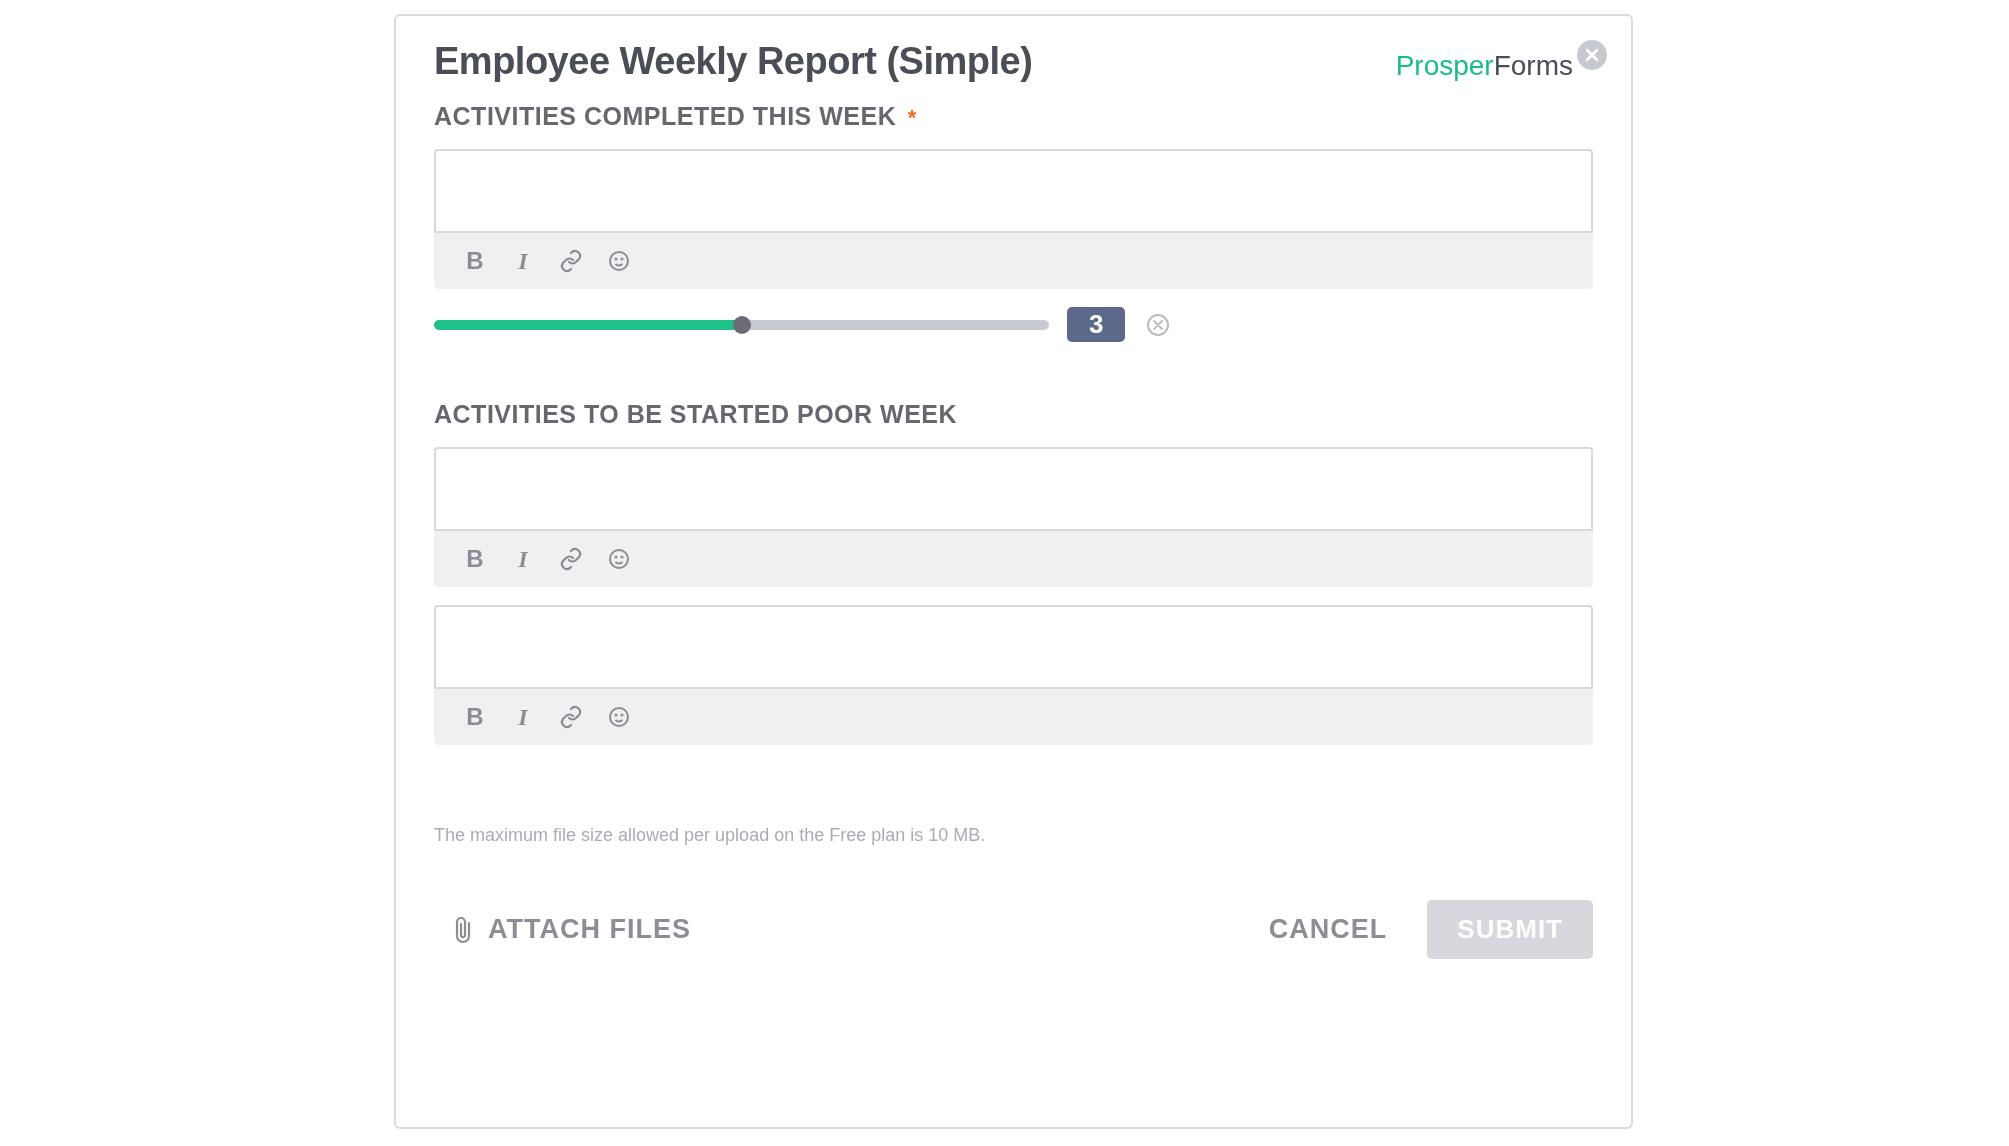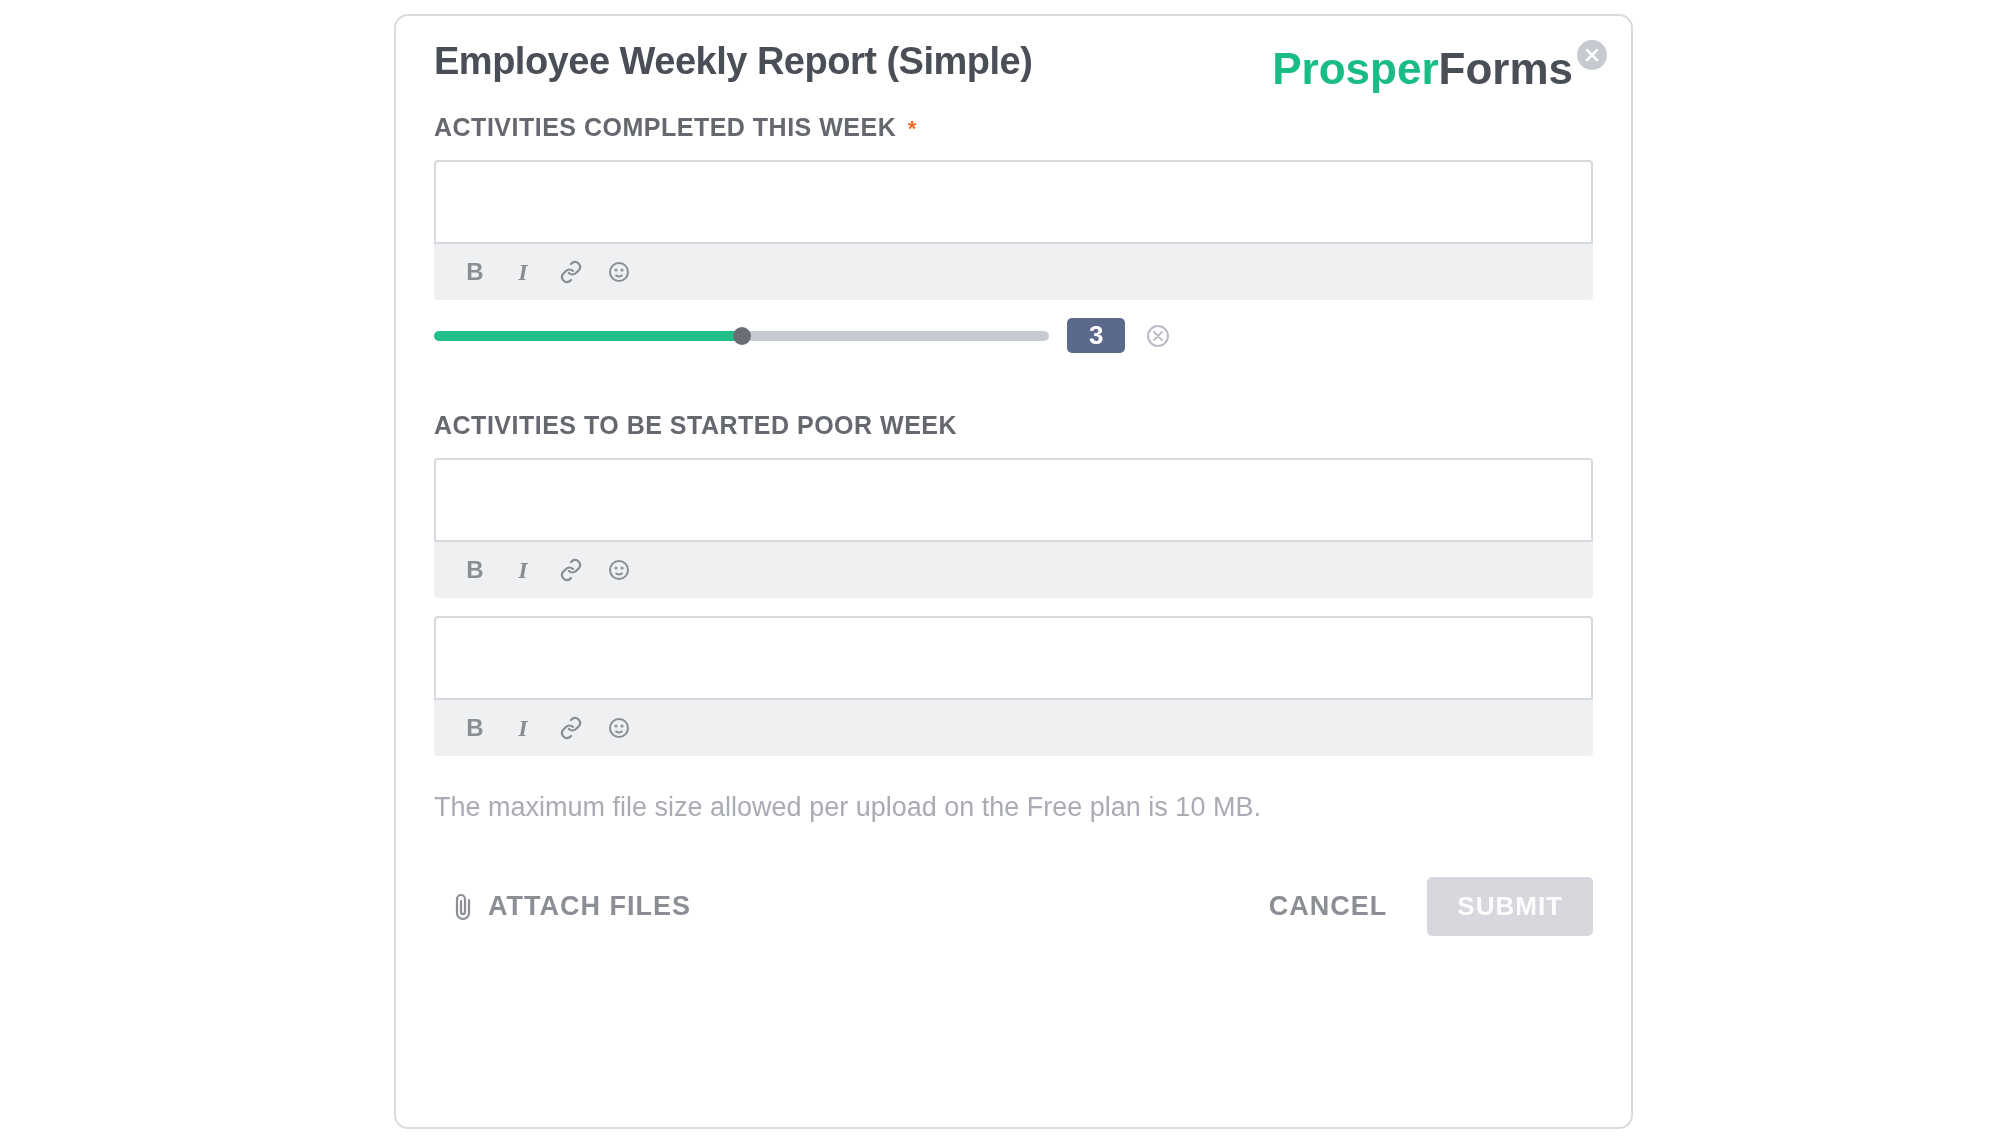--- a/index.html
+++ b/index.html
@@ -10,21 +10,21 @@
     height: 1146px;
     position: relative;
   }
   .modal {
     position: absolute;
     left: 394px;
     top: 14px;
     width: 1239px;
     height: 1115px;
     border: 2px solid #d8dbe0;
-    border-radius: 14px;
+    border-radius: 6px;
     background: #fff;
     padding: 24px 38px 24px 38px;
   }
   .close-btn {
     position: absolute;
     top: 24px;
     right: 24px;
     width: 30px;
     height: 30px;
     border-radius: 50%;
@@ -40,23 +40,23 @@
     justify-content: space-between;
     align-items: flex-start;
   }
   .form-title {
     font-size: 38px;
     font-weight: 700;
     color: #4a4e57;
     letter-spacing: -0.5px;
   }
   .brand {
-    font-size: 44px;
-    font-weight: 700;
-    margin-top: 4px;
+    font-size: 28px;
+    font-weight: 400;
+    margin-top: 10px;
     margin-right: 20px;
   }
   .brand .p1 { color: #1abc86; }
   .brand .p2 { color: #4a4e57; }
   .field-label {
     font-size: 25px;
     font-weight: 700;
     color: #65686f;
     letter-spacing: 0.5px;
     margin-top: 19px;
@@ -136,22 +136,22 @@
     width: 22px; height: 22px;
     border: 2px solid #b8bbc2;
     border-radius: 50%;
     display: flex; align-items: center; justify-content: center;
     cursor: pointer;
     margin-left: 8px;
   }
   .slider-clear svg { width: 10px; height: 10px; }
 
   .upload-note {
-    margin-top: 36px;
-    font-size: 27px;
+    margin-top: 80px;
+    font-size: 18px;
     color: #a9acb3;
   }
   .footer-row {
     margin-top: 54px;
     display: flex;
     align-items: center;
   }
   .attach {
     display: flex;
     align-items: center;

